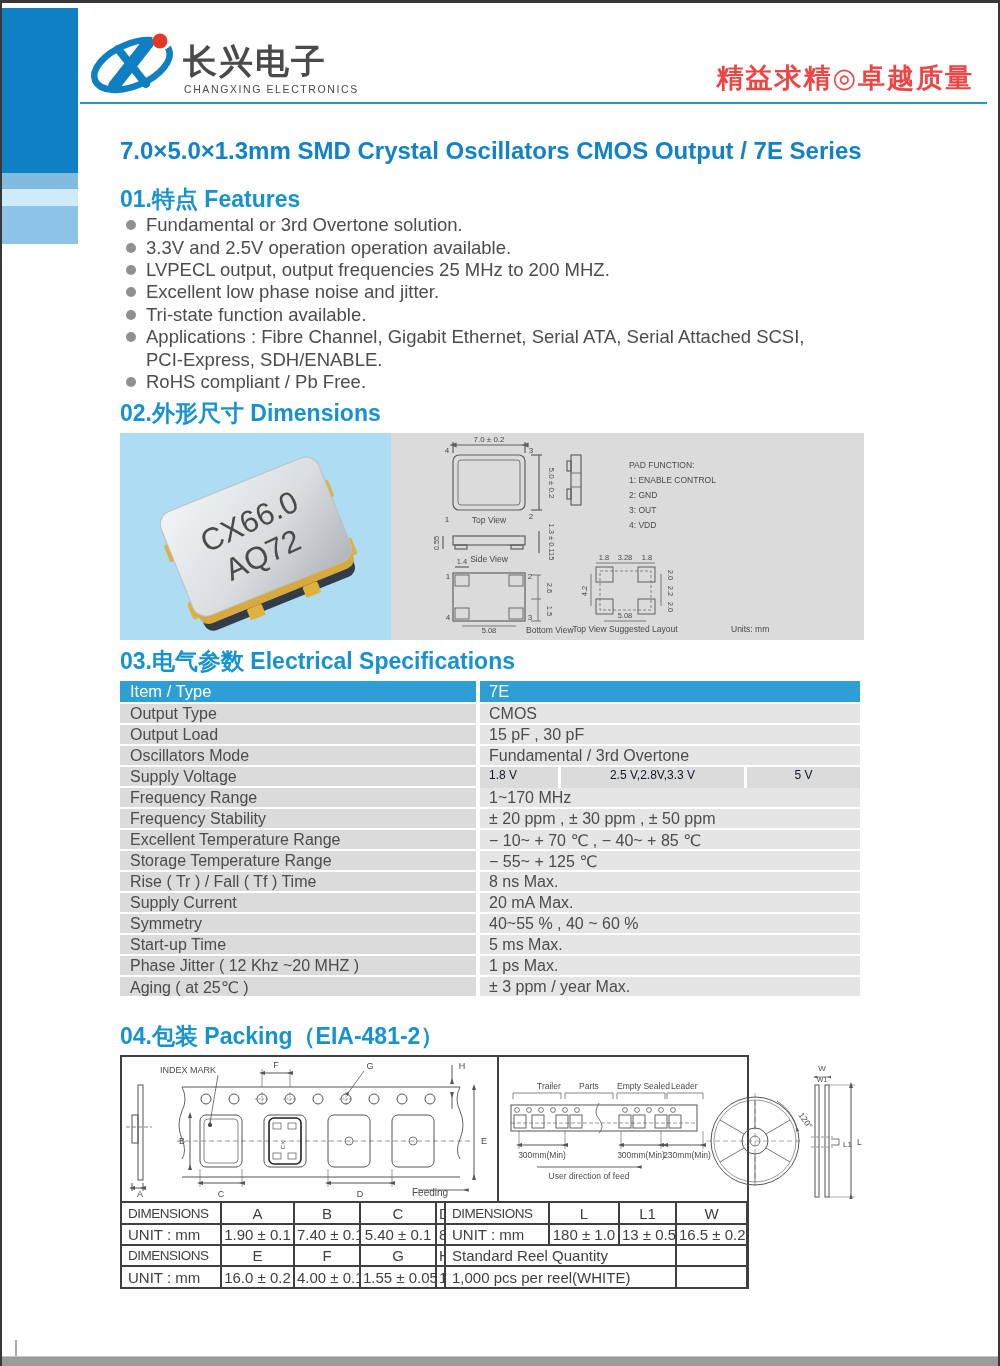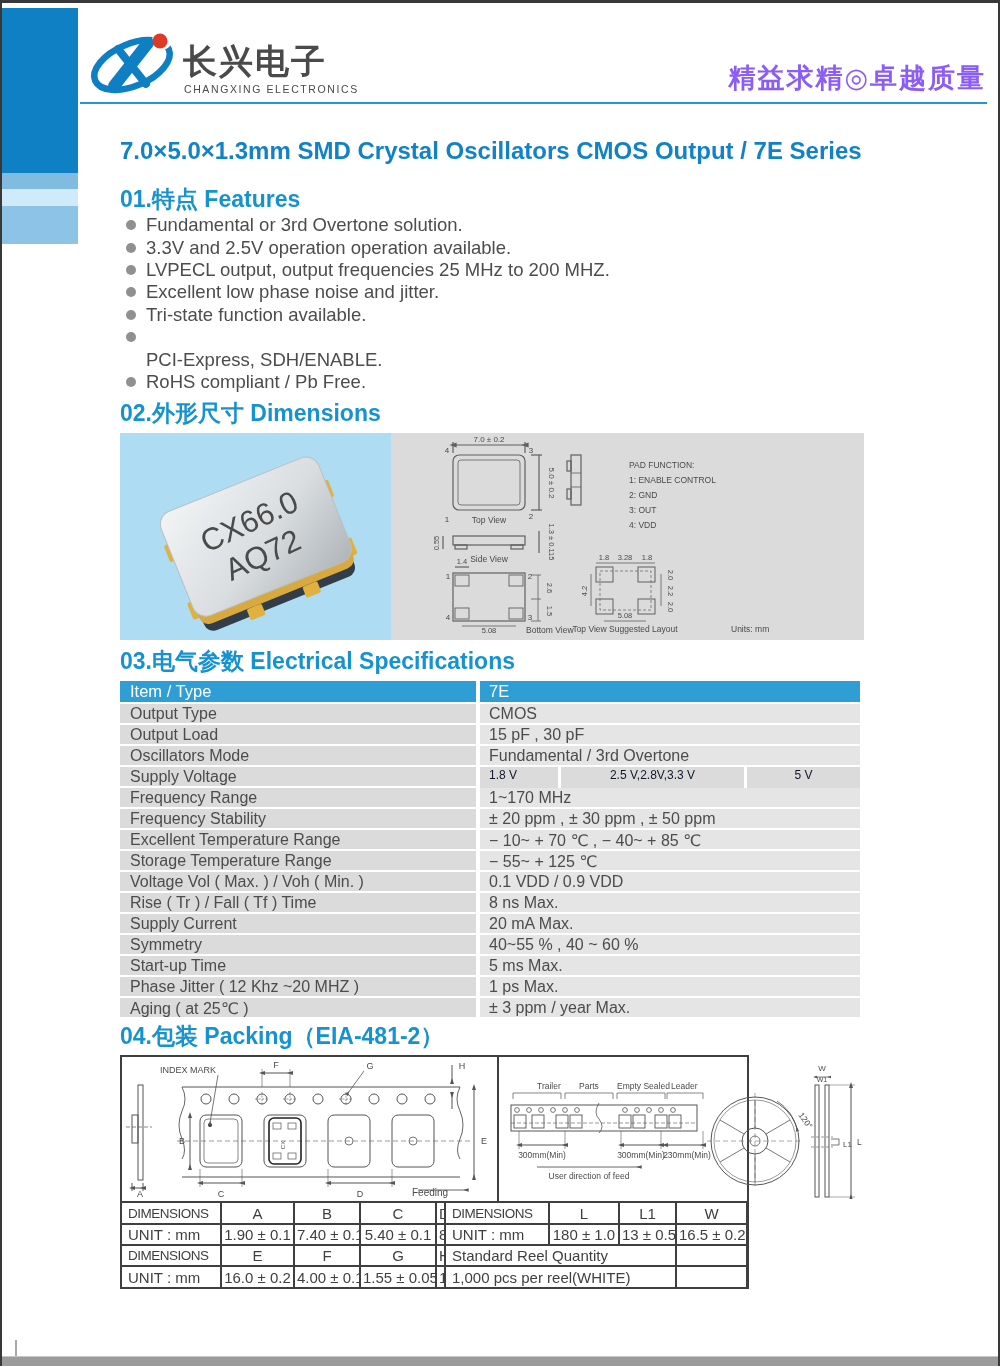--- a/index.html
+++ b/index.html
@@ -9,21 +9,21 @@
     border-left:2px solid #383838; border-right:2px solid #383838; border-top:3px solid #383838;
   }
   
   .decor { position:absolute; left:0; top:5px; width:76px; }
   .decor .seg1 { height:165px; background:#1080c4; }
   .decor .seg2 { height:16px;  background:#7fbcdf; }
   .decor .seg3 { height:17px;  background:#cfeaf8; }
   .decor .seg4 { height:38px;  background:#8cc3e6; }
   
   .logo { position:absolute; left:86px; top:22px; }
-  .tagline { position:absolute; top:57px; right:12px; font-size:27px; font-weight:bold; color:#8b5cf6; letter-spacing:2px;margin-left:33px; }
+  .tagline { position:absolute; top:57px; right:24px; font-size:27px; font-weight:bold; color:#ef4444; letter-spacing:2px;margin-left:33px; }
   .hdr-line { position:absolute; top:99px; left:78px; width:907px; height:2px; background:#2196d3; }
   
   .doc-title { position:absolute; left:118px; top:134px; font-size:24px; font-weight:bold; color:#1282c8; }
   .sec-heading { position:absolute; left:118px; font-size:23px; font-weight:bold; color:#1592cf; }
   
   .features { position:absolute; left:118px; top:211px; width:760px; }
   .feat-line { display:flex; align-items:center; height:22.4px; font-size:18.5px; color:#4c4c4c; }
   .feat-line .dot { width:10px; height:10px; border-radius:50%; background:#909090; margin:0 10px 0 6px; flex:0 0 auto; }
   .feat-line.cont { padding-left:26px; }
   
@@ -109,20 +109,21 @@
     <div class="feat-line">
         <span class="dot"></span>
         <span>Excellent low phase noise and jitter.</span>
       </div>
     <div class="feat-line">
         <span class="dot"></span>
         <span>Tri-state function available.</span>
       </div>
     <div class="feat-line">
         <span class="dot"></span>
+        <span>Applications : Fibre Channel, Gigabit Ethernet, Serial ATA, Serial Attached SCSI,</span>
       </div>
     <div class="feat-line cont">
         <span>PCI-Express, SDH/ENABLE.</span>
       </div>
     <div class="feat-line">
         <span class="dot"></span>
         <span>RoHS compliant / Pb Free.</span>
       </div>
   </div>
 
@@ -283,24 +284,20 @@
       </div>
     <div class="spec-row">
         <div class="spec-label">Excellent Temperature Range</div>
         <div class="spec-value">− 10~ + 70 ℃ , − 40~ + 85 ℃</div>
       </div>
     <div class="spec-row">
         <div class="spec-label">Storage Temperature Range</div>
         <div class="spec-value">− 55~ + 125 ℃</div>
       </div>
     <div class="spec-row">
-        <div class="spec-label">Voltage Vol ( Max. ) / Voh ( Min. )</div>
-        <div class="spec-value">0.1 VDD / 0.9 VDD</div>
-      </div>
-    <div class="spec-row">
         <div class="spec-label">Rise ( Tr ) / Fall ( Tf ) Time</div>
         <div class="spec-value">8 ns Max.</div>
       </div>
     <div class="spec-row">
         <div class="spec-label">Supply Current</div>
         <div class="spec-value">20 mA Max.</div>
       </div>
     <div class="spec-row">
         <div class="spec-label">Symmetry</div>
         <div class="spec-value">40~55 % ,  40 ~ 60 %</div>

